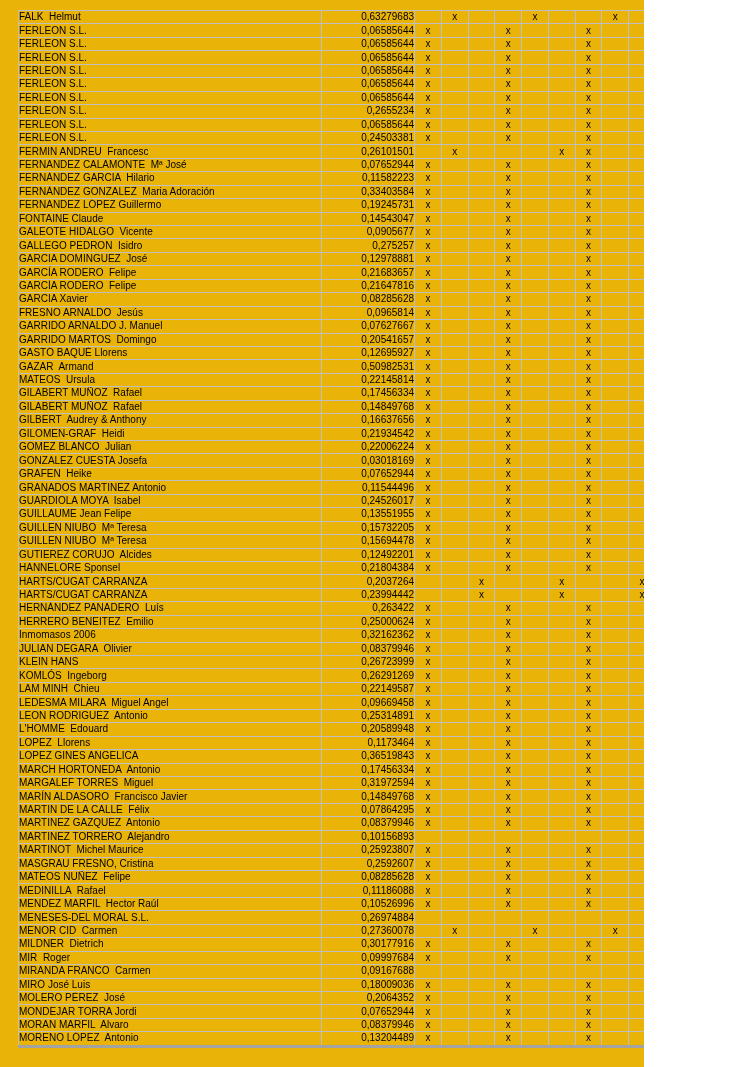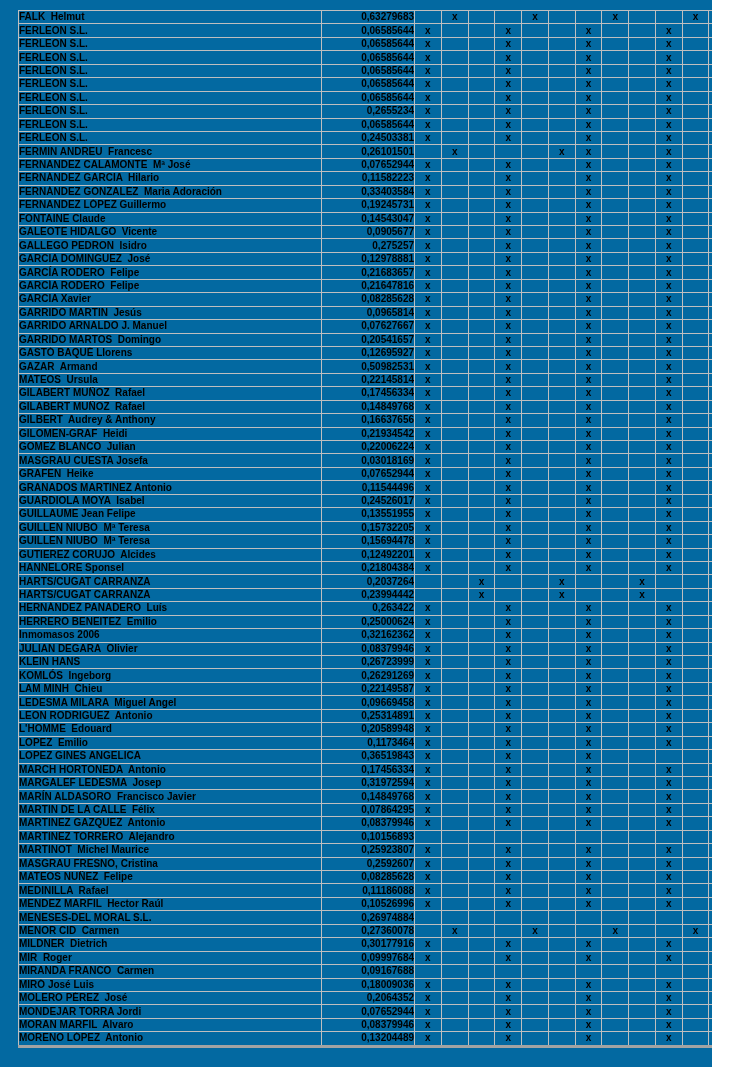--- a/index.html
+++ b/index.html
@@ -4,24 +4,23 @@
 <style>
   html, body { margin: 0; padding: 0; }
   body {
     width: 747px; height: 1067px;
     background: #ffffff;
     font-family: "Liberation Sans", "DejaVu Sans", sans-serif;
     color: #000000;
   }
   .page {
     position: relative;
-    width: 712px; height: 1067px;
+    width: 644px; height: 1067px;
     overflow: hidden;
-    background: #0369a1;
-    font-weight: bold;
+    background: #eab308;
   }
   .table-wrap {
     position: absolute;
     top: 10px; left: 18px;
     width: 729px;
     overflow: hidden;
   }
   table.grid {
     border-collapse: collapse;
     table-layout: fixed;
@@ -434,21 +433,21 @@
     <td class="mark-cell"></td>
     <td class="mark-cell">x</td>
     <td class="mark-cell"></td>
     <td class="mark-cell"></td>
     <td class="mark-cell">x</td>
     <td class="mark-cell"></td>
     <td class="mark-cell"></td>
     <td class="mark-cell"></td>
   </tr>
           <tr>
-    <td class="name-cell">GARRIDO MARTIN  Jesús</td>
+    <td class="name-cell">FRESNO ARNALDO  Jesús</td>
     <td class="value-cell">0,0965814</td>
     <td class="mark-cell">x</td>
     <td class="mark-cell"></td>
     <td class="mark-cell"></td>
     <td class="mark-cell">x</td>
     <td class="mark-cell"></td>
     <td class="mark-cell"></td>
     <td class="mark-cell">x</td>
     <td class="mark-cell"></td>
     <td class="mark-cell"></td>
@@ -621,21 +620,21 @@
     <td class="mark-cell"></td>
     <td class="mark-cell">x</td>
     <td class="mark-cell"></td>
     <td class="mark-cell"></td>
     <td class="mark-cell">x</td>
     <td class="mark-cell"></td>
     <td class="mark-cell"></td>
     <td class="mark-cell"></td>
   </tr>
           <tr>
-    <td class="name-cell">MASGRAU CUESTA Josefa</td>
+    <td class="name-cell">GONZALEZ CUESTA Josefa</td>
     <td class="value-cell">0,03018169</td>
     <td class="mark-cell">x</td>
     <td class="mark-cell"></td>
     <td class="mark-cell"></td>
     <td class="mark-cell">x</td>
     <td class="mark-cell"></td>
     <td class="mark-cell"></td>
     <td class="mark-cell">x</td>
     <td class="mark-cell"></td>
     <td class="mark-cell"></td>
@@ -978,21 +977,21 @@
     <td class="mark-cell"></td>
     <td class="mark-cell">x</td>
     <td class="mark-cell"></td>
     <td class="mark-cell"></td>
     <td class="mark-cell">x</td>
     <td class="mark-cell"></td>
     <td class="mark-cell"></td>
     <td class="mark-cell"></td>
   </tr>
           <tr>
-    <td class="name-cell">LOPEZ  Emilio</td>
+    <td class="name-cell">LOPEZ  Llorens</td>
     <td class="value-cell">0,1173464</td>
     <td class="mark-cell">x</td>
     <td class="mark-cell"></td>
     <td class="mark-cell"></td>
     <td class="mark-cell">x</td>
     <td class="mark-cell"></td>
     <td class="mark-cell"></td>
     <td class="mark-cell">x</td>
     <td class="mark-cell"></td>
     <td class="mark-cell"></td>
@@ -1029,21 +1028,21 @@
     <td class="mark-cell"></td>
     <td class="mark-cell">x</td>
     <td class="mark-cell"></td>
     <td class="mark-cell"></td>
     <td class="mark-cell">x</td>
     <td class="mark-cell"></td>
     <td class="mark-cell"></td>
     <td class="mark-cell"></td>
   </tr>
           <tr>
-    <td class="name-cell">MARGALEF LEDESMA  Josep</td>
+    <td class="name-cell">MARGALEF TORRES  Miguel</td>
     <td class="value-cell">0,31972594</td>
     <td class="mark-cell">x</td>
     <td class="mark-cell"></td>
     <td class="mark-cell"></td>
     <td class="mark-cell">x</td>
     <td class="mark-cell"></td>
     <td class="mark-cell"></td>
     <td class="mark-cell">x</td>
     <td class="mark-cell"></td>
     <td class="mark-cell"></td>

